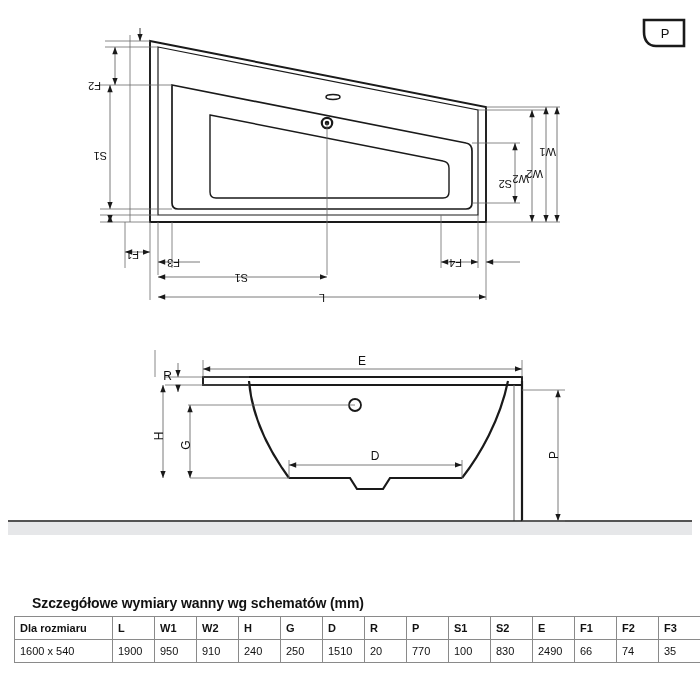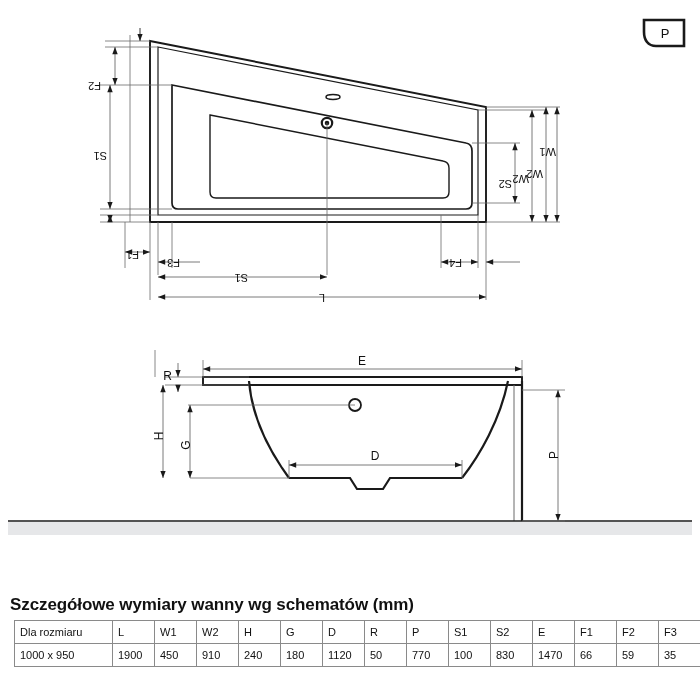--- a/index.html
+++ b/index.html
@@ -2,34 +2,34 @@
 <html><head>
 <meta charset="utf-8">
 <style>
   html,body{margin:0;padding:0;background:#ffffff;}
   body{width:700px;height:700px;font-family:"Liberation Sans",sans-serif;color:#1a1a1a;overflow:hidden;position:relative;}
   #sheet{position:relative;width:700px;height:700px;}
   svg{display:block;}
   .svgwrap{position:absolute;left:0;top:0;width:700px;height:560px;}
   
   .tbl-area{position:absolute;left:0;top:595px;width:700px;}
-  .tbl-title{font-size:17px;font-weight:bold;color:#111;padding:0 0 5px 10px;letter-spacing:-0.1px;}
+  .tbl-title{font-size:14px;font-weight:bold;color:#111;padding:0 0 5px 32px;letter-spacing:-0.1px;}
   table.dims{border-collapse:collapse;margin-left:14px;width:672px;table-layout:fixed;}
   table.dims th,table.dims td{
      border:1px solid #8a8a8a;
      font-size:11px;
      height:22px;
      padding:0 5px;
      text-align:left;
      color:#111;
      background:#fff;
      white-space:nowrap;
      overflow:hidden;
   }
-  table.dims th{font-weight:normal;}
+  table.dims th{font-weight:bold;}
   table.dims td{font-weight:normal;}
   col.c-first{width:98px;}
   col.c-rest{width:42px;}
   
   .badge{position:absolute;right:12px;top:16px;width:48px;height:34px;}
   .lbl{font-size:11px;fill:#111;font-family:"Liberation Sans",sans-serif;}
   .lbl-b{font-size:12px;fill:#111;font-family:"Liberation Sans",sans-serif;}
 </style>
 </head>
 <body>
@@ -229,33 +229,33 @@
             <th>S1</th>
             <th>S2</th>
             <th>E</th>
             <th>F1</th>
             <th>F2</th>
             <th>F3</th>
           </tr>
       </thead>
       <tbody id="tbody">
           <tr>
-            <td>1000 x 950</td>
+            <td>1600 x 540</td>
             <td>1900</td>
-            <td>450</td>
+            <td>950</td>
             <td>910</td>
             <td>240</td>
-            <td>180</td>
-            <td>1120</td>
-            <td>50</td>
+            <td>250</td>
+            <td>1510</td>
+            <td>20</td>
             <td>770</td>
             <td>100</td>
             <td>830</td>
-            <td>1470</td>
+            <td>2490</td>
             <td>66</td>
-            <td>59</td>
+            <td>74</td>
             <td>35</td>
           </tr>
         </tbody>
     </table>
   </div>
 
 </div>
 
 </body></html>

